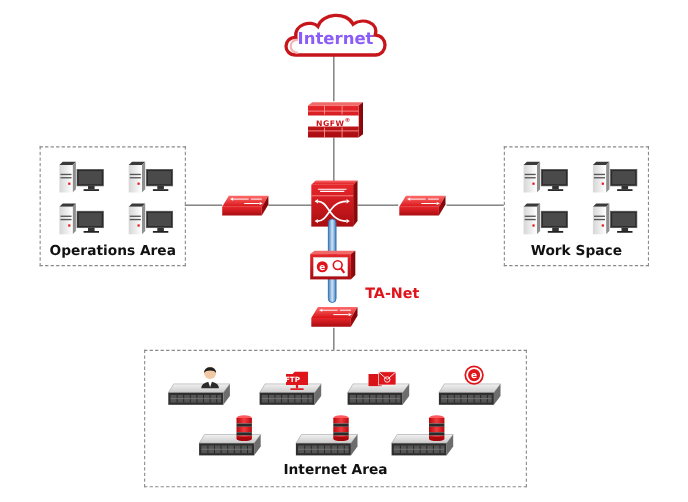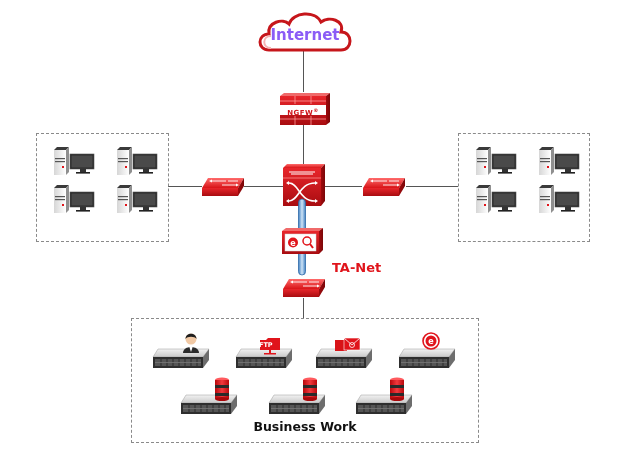--- a/index.html
+++ b/index.html
@@ -134,20 +134,21 @@
   <rect x="3" y="4" width="12" height="25" fill="url(#pcTower)"></rect>
   <rect x="4" y="12" width="10" height="1.2" fill="#555"></rect>
   <rect x="4" y="15" width="10" height="1.2" fill="#555"></rect>
   <rect x="11" y="20" width="2" height="2" fill="#e0141b"></rect>
   <rect x="19" y="8" width="24" height="15" fill="#2a2a2a" stroke="#555" stroke-width="0.6"></rect>
   <rect x="20.5" y="9.5" width="21" height="12" fill="#4a4a4a"></rect>
   <rect x="29" y="23" width="6" height="3" fill="#333"></rect>
   <rect x="25" y="26" width="14" height="1.6" fill="#222"></rect>
       </svg>
     </div>
+  <div class="zone-label" style="top:86px;">Operations Area</div>
 </div>
 
 <div class="zone" style="left:458px;top:133px;width:132px;height:109px;">
   <div class="abs" style="left:14px;top:12px;">
       <svg class="pc" width="46" height="30" viewBox="0 0 46 30">
   <polygon points="3,4 15,4 18,1 6,1" fill="#3a3a3a"></polygon>
   <polygon points="15,4 18,1 18,26 15,29" fill="#8f8f8f"></polygon>
   <rect x="3" y="4" width="12" height="25" fill="url(#pcTower)"></rect>
   <rect x="4" y="12" width="10" height="1.2" fill="#555"></rect>
   <rect x="4" y="15" width="10" height="1.2" fill="#555"></rect>
@@ -193,20 +194,21 @@
   <rect x="3" y="4" width="12" height="25" fill="url(#pcTower)"></rect>
   <rect x="4" y="12" width="10" height="1.2" fill="#555"></rect>
   <rect x="4" y="15" width="10" height="1.2" fill="#555"></rect>
   <rect x="11" y="20" width="2" height="2" fill="#e0141b"></rect>
   <rect x="19" y="8" width="24" height="15" fill="#2a2a2a" stroke="#555" stroke-width="0.6"></rect>
   <rect x="20.5" y="9.5" width="21" height="12" fill="#4a4a4a"></rect>
   <rect x="29" y="23" width="6" height="3" fill="#333"></rect>
   <rect x="25" y="26" width="14" height="1.6" fill="#222"></rect>
       </svg>
     </div>
+  <div class="zone-label" style="top:86px;">Work Space</div>
 </div>
 
 <div class="abs" style="left:200px;top:176px;">
     <svg class="sw" width="46" height="22" viewBox="0 0 46 22">
   <polygon points="8,2 44,2 38,12 2,12" fill="url(#redTop)"></polygon>
   <polygon points="2,12 38,12 38,20 2,20" fill="url(#redFace)"></polygon>
   <polygon points="38,12 44,2 44,10 38,20" fill="url(#redSide)"></polygon>
   <path d="M12 5 H26 M22 9 H36 M28 5 H38" stroke="#fff" stroke-width="0.9"></path>
   <polygon points="12,3.6 9,5 12,6.4" fill="#fff"></polygon>
   <polygon points="36,7.6 39,9 36,10.4" fill="#fff"></polygon>
@@ -386,14 +388,14 @@
     <svg class="abs db" style="left:34px;top:0px;" width="16" height="24" viewBox="0 0 16 24">
   <ellipse cx="8" cy="3" rx="7" ry="2.5" fill="#ff5a5e"></ellipse>
   <rect x="1" y="3" width="14" height="5" fill="url(#dbRed)"></rect>
   <rect x="1" y="8" width="14" height="3" fill="#2a2a2a"></rect>
   <rect x="1" y="11" width="14" height="5" fill="url(#dbRed)"></rect>
   <rect x="1" y="16" width="14" height="3" fill="#2a2a2a"></rect>
   <rect x="1" y="19" width="14" height="3" fill="url(#dbRed)"></rect>
   <ellipse cx="8" cy="22" rx="7" ry="2" fill="#a8080b"></ellipse>
       </svg>
   </div>
-  <div class="zone-label" style="top:100px;">Business Work</div>
+  <div class="zone-label" style="top:100px;">Internet Area</div>
 </div>
 
 </body></html>

